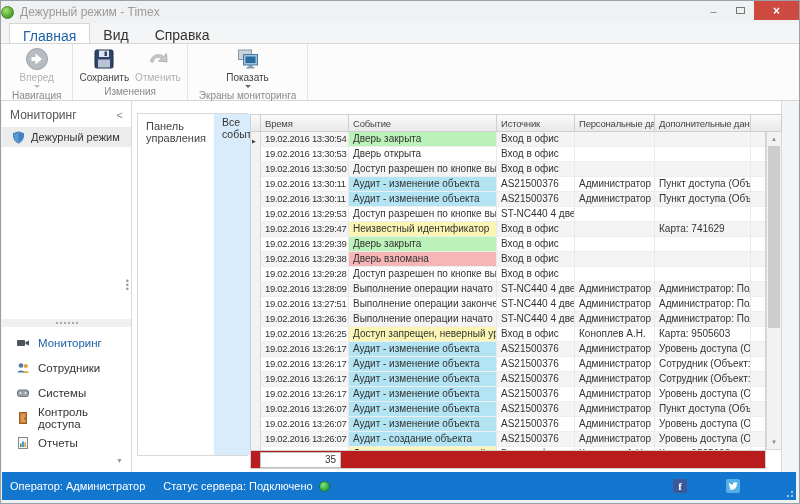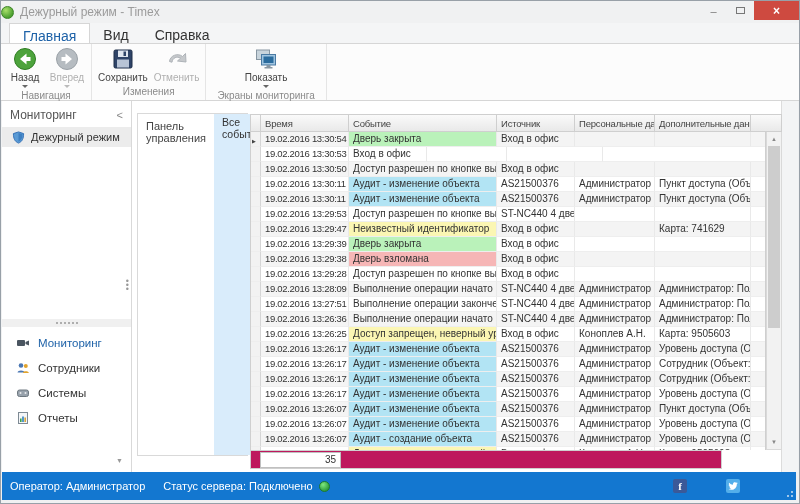--- a/index.html
+++ b/index.html
@@ -78,21 +78,21 @@
   .c-extra {width:96px;}
   .c-fill {flex:1;border-right:none;}
   .hl-green  {background:#baf2ba !important;}
   .hl-blue   {background:#b2e4f4 !important;}
   .hl-yellow {background:#fbf6b3 !important;}
   .hl-red    {background:#f6b6b6 !important;}
   .vscroll {position:absolute;top:18px;left:516px;width:16px;height:318px;background:#f2f2f2;border:1px solid #d9d9d9;border-top:none;}
   .sarrow {height:14px;display:flex;align-items:center;justify-content:center;color:#888;font-size:6px;}
   .sarrow.down {position:absolute;bottom:0;left:0;right:0;}
   .sthumb {position:absolute;left:1px;right:1px;top:14px;height:182px;background:#cdcdcd;}
-  .tfoot {position:absolute;top:336px;left:0;width:472px;height:19px;border:1px solid #cfcfcf;background:#be185d;display:flex;align-items:center;}
+  .tfoot {position:absolute;top:336px;left:0;width:516px;height:19px;border:1px solid #cfcfcf;background:#b91c1c;display:flex;align-items:center;}
   .count-box {margin-left:9px;width:81px;height:16px;border:1px solid #c0c0c0;background:#fff;font-size:10px;color:#333;text-align:right;padding:1px 4px 0;}
 
   
   .statusbar {position:absolute;left:1px;right:3px;bottom:3px;height:28px;background:#1377d0;display:flex;align-items:center;padding-left:8px;color:#fff;font-size:11px;}
   .sb-op {margin-right:18px;}
   .sb-dot {width:11px;height:11px;border-radius:50%;background:radial-gradient(circle at 35% 30%,#7ee87e,#2f9e3f 72%);border:1px solid #1d7a2c;margin-left:6px;}
   .sb-fb {position:absolute;left:671px;top:7px;width:14px;height:14px;background:#3b5998;color:#fff;font-size:11px;font-weight:bold;text-align:center;line-height:14px;border-radius:2px;font-family:"Liberation Serif",serif;}
   .sb-tw {position:absolute;left:724px;top:7px;width:14px;height:14px;background:#53aeea;border-radius:2px;display:flex;align-items:center;justify-content:center;}
   .sb-grip {position:absolute;right:3px;bottom:3px;width:10px;height:10px;}
   .sb-grip i {position:absolute;width:2px;height:2px;background:#9fc6ea;}
@@ -116,28 +116,20 @@
 
   <div class="tabbar">
     <div class="tab active">Главная</div>
     <div class="tab">Вид</div>
     <div class="tab">Справка</div>
   </div>
 
   <div class="ribbon">
     <div class="rgroup">
       <div class="rbuttons">
-        <div class="rbtn">
-          <svg class="ricon" viewBox="0 0 24 24">
-              <circle cx="12" cy="12" r="10.5" fill="#4da33c" stroke="#2e7d22"></circle>
-              <path d="M13.5 6.5 L7 12 L13.5 17.5 L13.5 14 L17.5 14 L17.5 10 L13.5 10 Z" fill="#fff"></path>
-            </svg>
-          <span>Назад</span>
-          <span class="dd"></span>
-        </div>
         <div class="rbtn disabled">
           <svg class="ricon" viewBox="0 0 24 24">
               <circle cx="12" cy="12" r="10.5" fill="#b6bcc1" stroke="#9aa1a7"></circle>
               <path d="M10.5 6.5 L17 12 L10.5 17.5 L10.5 14 L6.5 14 L6.5 10 L10.5 10 Z" fill="#fff"></path>
             </svg>
           <span>Вперед</span>
           <span class="dd"></span>
         </div>
       </div>
       <div class="rlabel">Навигация</div>
@@ -221,20 +213,28 @@
             </svg>
           <span>Сотрудники</span>
         </div>
         <div class="nav-item">
           <svg class="nav-icon" viewBox="0 0 14 14">
               <rect x="1.5" y="4" width="11" height="6.5" rx="2" fill="#98a2ac" stroke="#6e7880"></rect>
               <circle cx="4.5" cy="7" r="1" fill="#e8eaec"></circle>
               <circle cx="9.5" cy="7" r="1" fill="#e8eaec"></circle>
             </svg>
           <span>Системы</span>
+        </div>
+        <div class="nav-item">
+          <svg class="nav-icon" viewBox="0 0 14 14">
+              <rect x="3.5" y="1.5" width="7" height="11" fill="#c97f3c" stroke="#9a5f28"></rect>
+              <rect x="5" y="3" width="4" height="8" fill="#e09a50"></rect>
+              <circle cx="8.8" cy="7.5" r="0.8" fill="#6e4418"></circle>
+            </svg>
+          <span>Контроль доступа</span>
         </div>
         <div class="nav-item">
           <svg class="nav-icon" viewBox="0 0 14 14">
               <rect x="2.5" y="1.5" width="9" height="11" fill="#f4f6f8" stroke="#7e8a94"></rect>
               <rect x="4" y="7.5" width="1.6" height="3.5" fill="#3da44a"></rect>
               <rect x="6.2" y="5.5" width="1.6" height="5.5" fill="#2e7fc2"></rect>
               <rect x="8.4" y="6.5" width="1.6" height="4.5" fill="#d8a33a"></rect>
             </svg>
           <span>Отчеты</span>
         </div>
@@ -283,20 +283,21 @@
     <div class="cell c-time">19.02.2016 13:30:54</div>
     <div class="cell c-event hl-green">Дверь закрыта</div>
     <div class="cell c-source">Вход в офис</div>
     <div class="cell c-personal"></div>
     <div class="cell c-extra"></div>
     <div class="cell c-fill"></div>
   </div>
           <div class="trow">
     <div class="cell c-ind"></div>
     <div class="cell c-time">19.02.2016 13:30:53</div>
+    <div class="cell c-event">Дверь открыта</div>
     <div class="cell c-source">Вход в офис</div>
     <div class="cell c-personal"></div>
     <div class="cell c-extra"></div>
     <div class="cell c-fill"></div>
   </div>
           <div class="trow stripe">
     <div class="cell c-ind"></div>
     <div class="cell c-time">19.02.2016 13:30:50</div>
     <div class="cell c-event">Доступ разрешен по кнопке выхода</div>
     <div class="cell c-source">Вход в офис</div>

